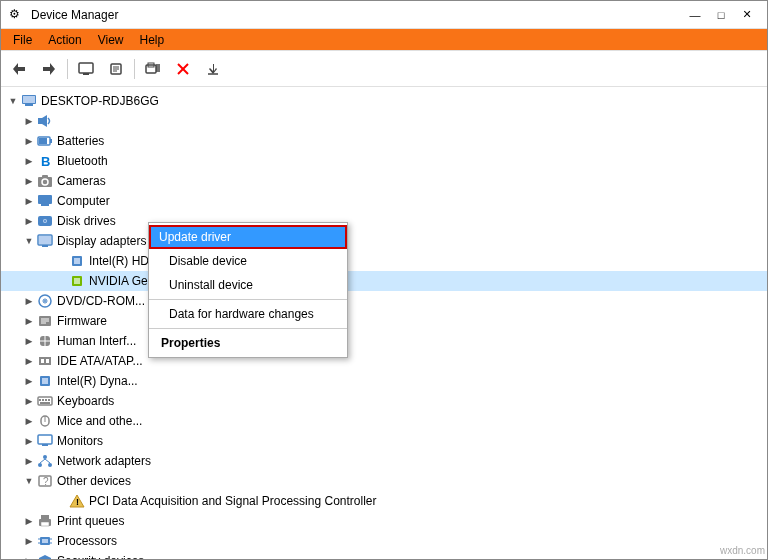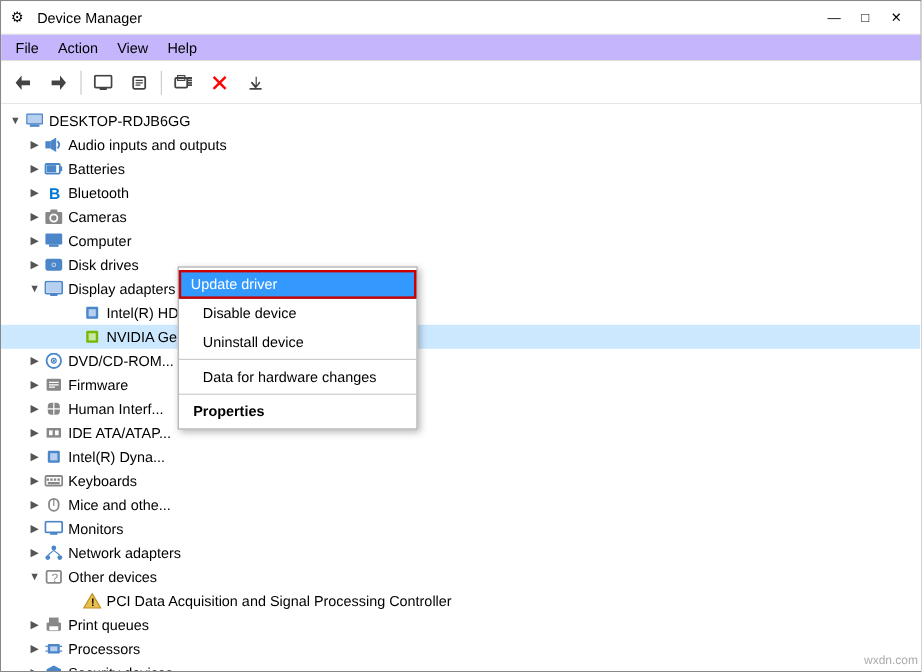--- a/index.html
+++ b/index.html
@@ -60,21 +60,21 @@
       display: flex;
       align-items: center;
       justify-content: center;
       font-size: 11px;
       color: #000;
     }
 
     
     .menu-bar {
       height: 22px;
-      background: #c4b5fd;
+      background: #f97316;
       display: flex;
       align-items: center;
       padding: 0 4px;
       border-bottom: 1px solid #e0e0e0;
     }
 
     .menu-item {
       padding: 2px 8px;
       cursor: pointer;
       font-size: 12px;
@@ -306,21 +306,20 @@
 
       <div class="tree-item" style="padding-left:20px;">
         <span class="tree-expander">▶</span>
         <span class="tree-icon">
           <svg width="16" height="14" viewBox="0 0 16 14">
               <rect x="1" y="4" width="4" height="6" fill="#4a86c8"></rect>
               <polygon points="5,4 10,1 10,13 5,10" fill="#4a86c8"></polygon>
               <path d="M11,4 Q14,7 11,10" fill="none" stroke="#4a86c8" stroke-width="1.5"></path>
             </svg>
         </span>
-        <span class="tree-label">Audio inputs and outputs</span>
       </div>
 
       <div class="tree-item" style="padding-left:20px;">
         <span class="tree-expander">▶</span>
         <span class="tree-icon">
           <svg width="16" height="14" viewBox="0 0 16 14">
               <rect x="1" y="3" width="12" height="8" rx="1" fill="none" stroke="#4a86c8" stroke-width="1.5"></rect>
               <rect x="13" y="5" width="2" height="4" fill="#4a86c8"></rect>
               <rect x="2" y="4" width="8" height="6" fill="#4a86c8"></rect>
             </svg>

